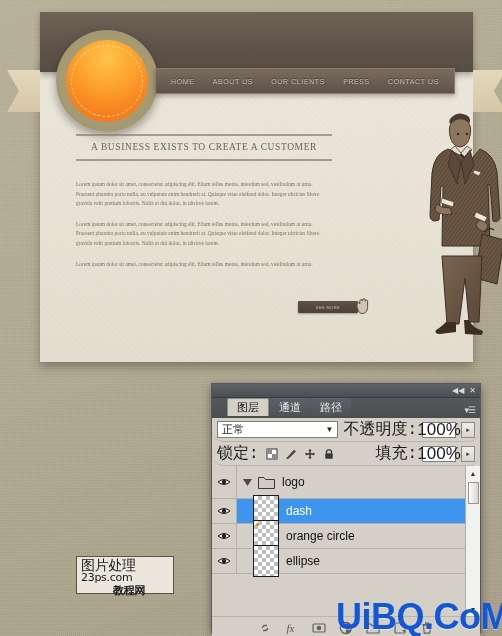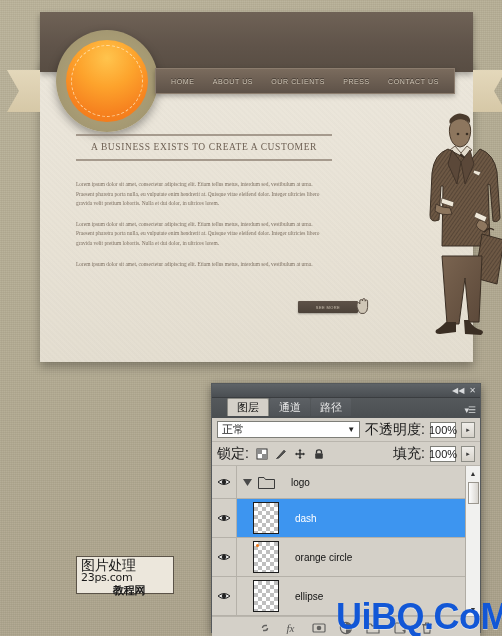--- a/index.html
+++ b/index.html
@@ -153,49 +153,50 @@
   }
   .ps-panel-menu{
     position:absolute;right:5px;bottom:3px;color:#d8dadc;font-size:9px;
     letter-spacing:-1px;cursor:pointer;
   }
 
   .ps-row{
     display:flex;align-items:center;height:24px;
     padding:0 5px;box-sizing:border-box;gap:5px;
     border-bottom:1px solid #b9b5ad;
+    border-radius:12px;
   }
   .blend-select{
     flex:1;height:17px;background:#fff;border:1px solid #7e7e78;
     display:flex;align-items:center;justify-content:space-between;
     padding:0 4px;box-sizing:border-box;font-size:11px;cursor:pointer;
   }
   .blend-select .arrow{font-size:8px;color:#222;}
-  .lbl{font-size:14px;white-space:nowrap;}
+  .lbl{font-size:16px;white-space:nowrap;font-family:Liberation Mono, monospace;}
   .numbox{
-    width:26px;height:16px;background:#fff;border:1px solid #7e7e78;
+    width:34px;height:16px;background:#fff;border:1px solid #7e7e78;
     display:flex;align-items:center;justify-content:center;
-    font-size:11px;box-sizing:border-box;cursor:text;
+    font-size:17px;box-sizing:border-box;cursor:text;
   }
   .spinner{
     width:14px;height:16px;border:1px solid #8d8d86;
     background:linear-gradient(180deg,#f0eeea,#d6d2ca);
     display:flex;align-items:center;justify-content:center;
     font-size:7px;color:#3a3a3a;box-sizing:border-box;cursor:pointer;
   }
   .lock-icons{display:flex;align-items:center;gap:7px;margin-left:2px;}
   .lock-icons .li{width:12px;height:12px;display:block;cursor:pointer;}
 
   
   .layers-list{
     position:relative;height:150px;background:#d4d0c8;
     border-bottom:1px solid #b9b5ad;overflow:hidden;
   }
   .layer{
-    display:flex;align-items:center;height:39px;
+    display:flex;align-items:center;height:25px;
     border-bottom:1px solid #b5b1a9;box-sizing:border-box;cursor:pointer;
   }
   .layer.selected{background:#3d95f0;}
   .layer.selected .layer-name{color:#fff;}
   .eye-cell{
     width:25px;height:100%;display:flex;align-items:center;justify-content:center;
     border-right:1px solid #b5b1a9;background:#d4d0c8;box-sizing:border-box;cursor:pointer;
   }
   .disc{width:12px;margin-left:4px;display:flex;align-items:center;justify-content:center;cursor:pointer;}
   .folder-ico{width:17px;height:13px;margin-left:5px;}
@@ -204,21 +205,21 @@
     border:1px solid #1c1c1c;box-sizing:border-box;
     background-image:
       linear-gradient(45deg,#bfbfbf 25%,transparent 25%,transparent 75%,#bfbfbf 75%),
       linear-gradient(45deg,#bfbfbf 25%,transparent 25%,transparent 75%,#bfbfbf 75%);
     background-size:8px 8px;background-position:0 0,4px 4px;
     background-color:#fff;position:relative;
   }
   .thumb .dot{
     position:absolute;left:2px;top:2px;width:3px;height:3px;background:#f07818;border-radius:50%;
   }
-  .layer-name{margin-left:16px;font-size:10px;color:#111;}
+  .layer-name{margin-left:7px;font-size:12px;color:#111;}
 
   
   .vscroll{
     position:absolute;right:0;top:0;width:15px;height:150px;
     background:#f1f1ef;border-left:1px solid #b0aca4;box-sizing:border-box;
   }
   .vs-btn{
     height:14px;display:flex;align-items:center;justify-content:center;
     font-size:7px;color:#333;background:#f1f1ef;cursor:pointer;
   }

